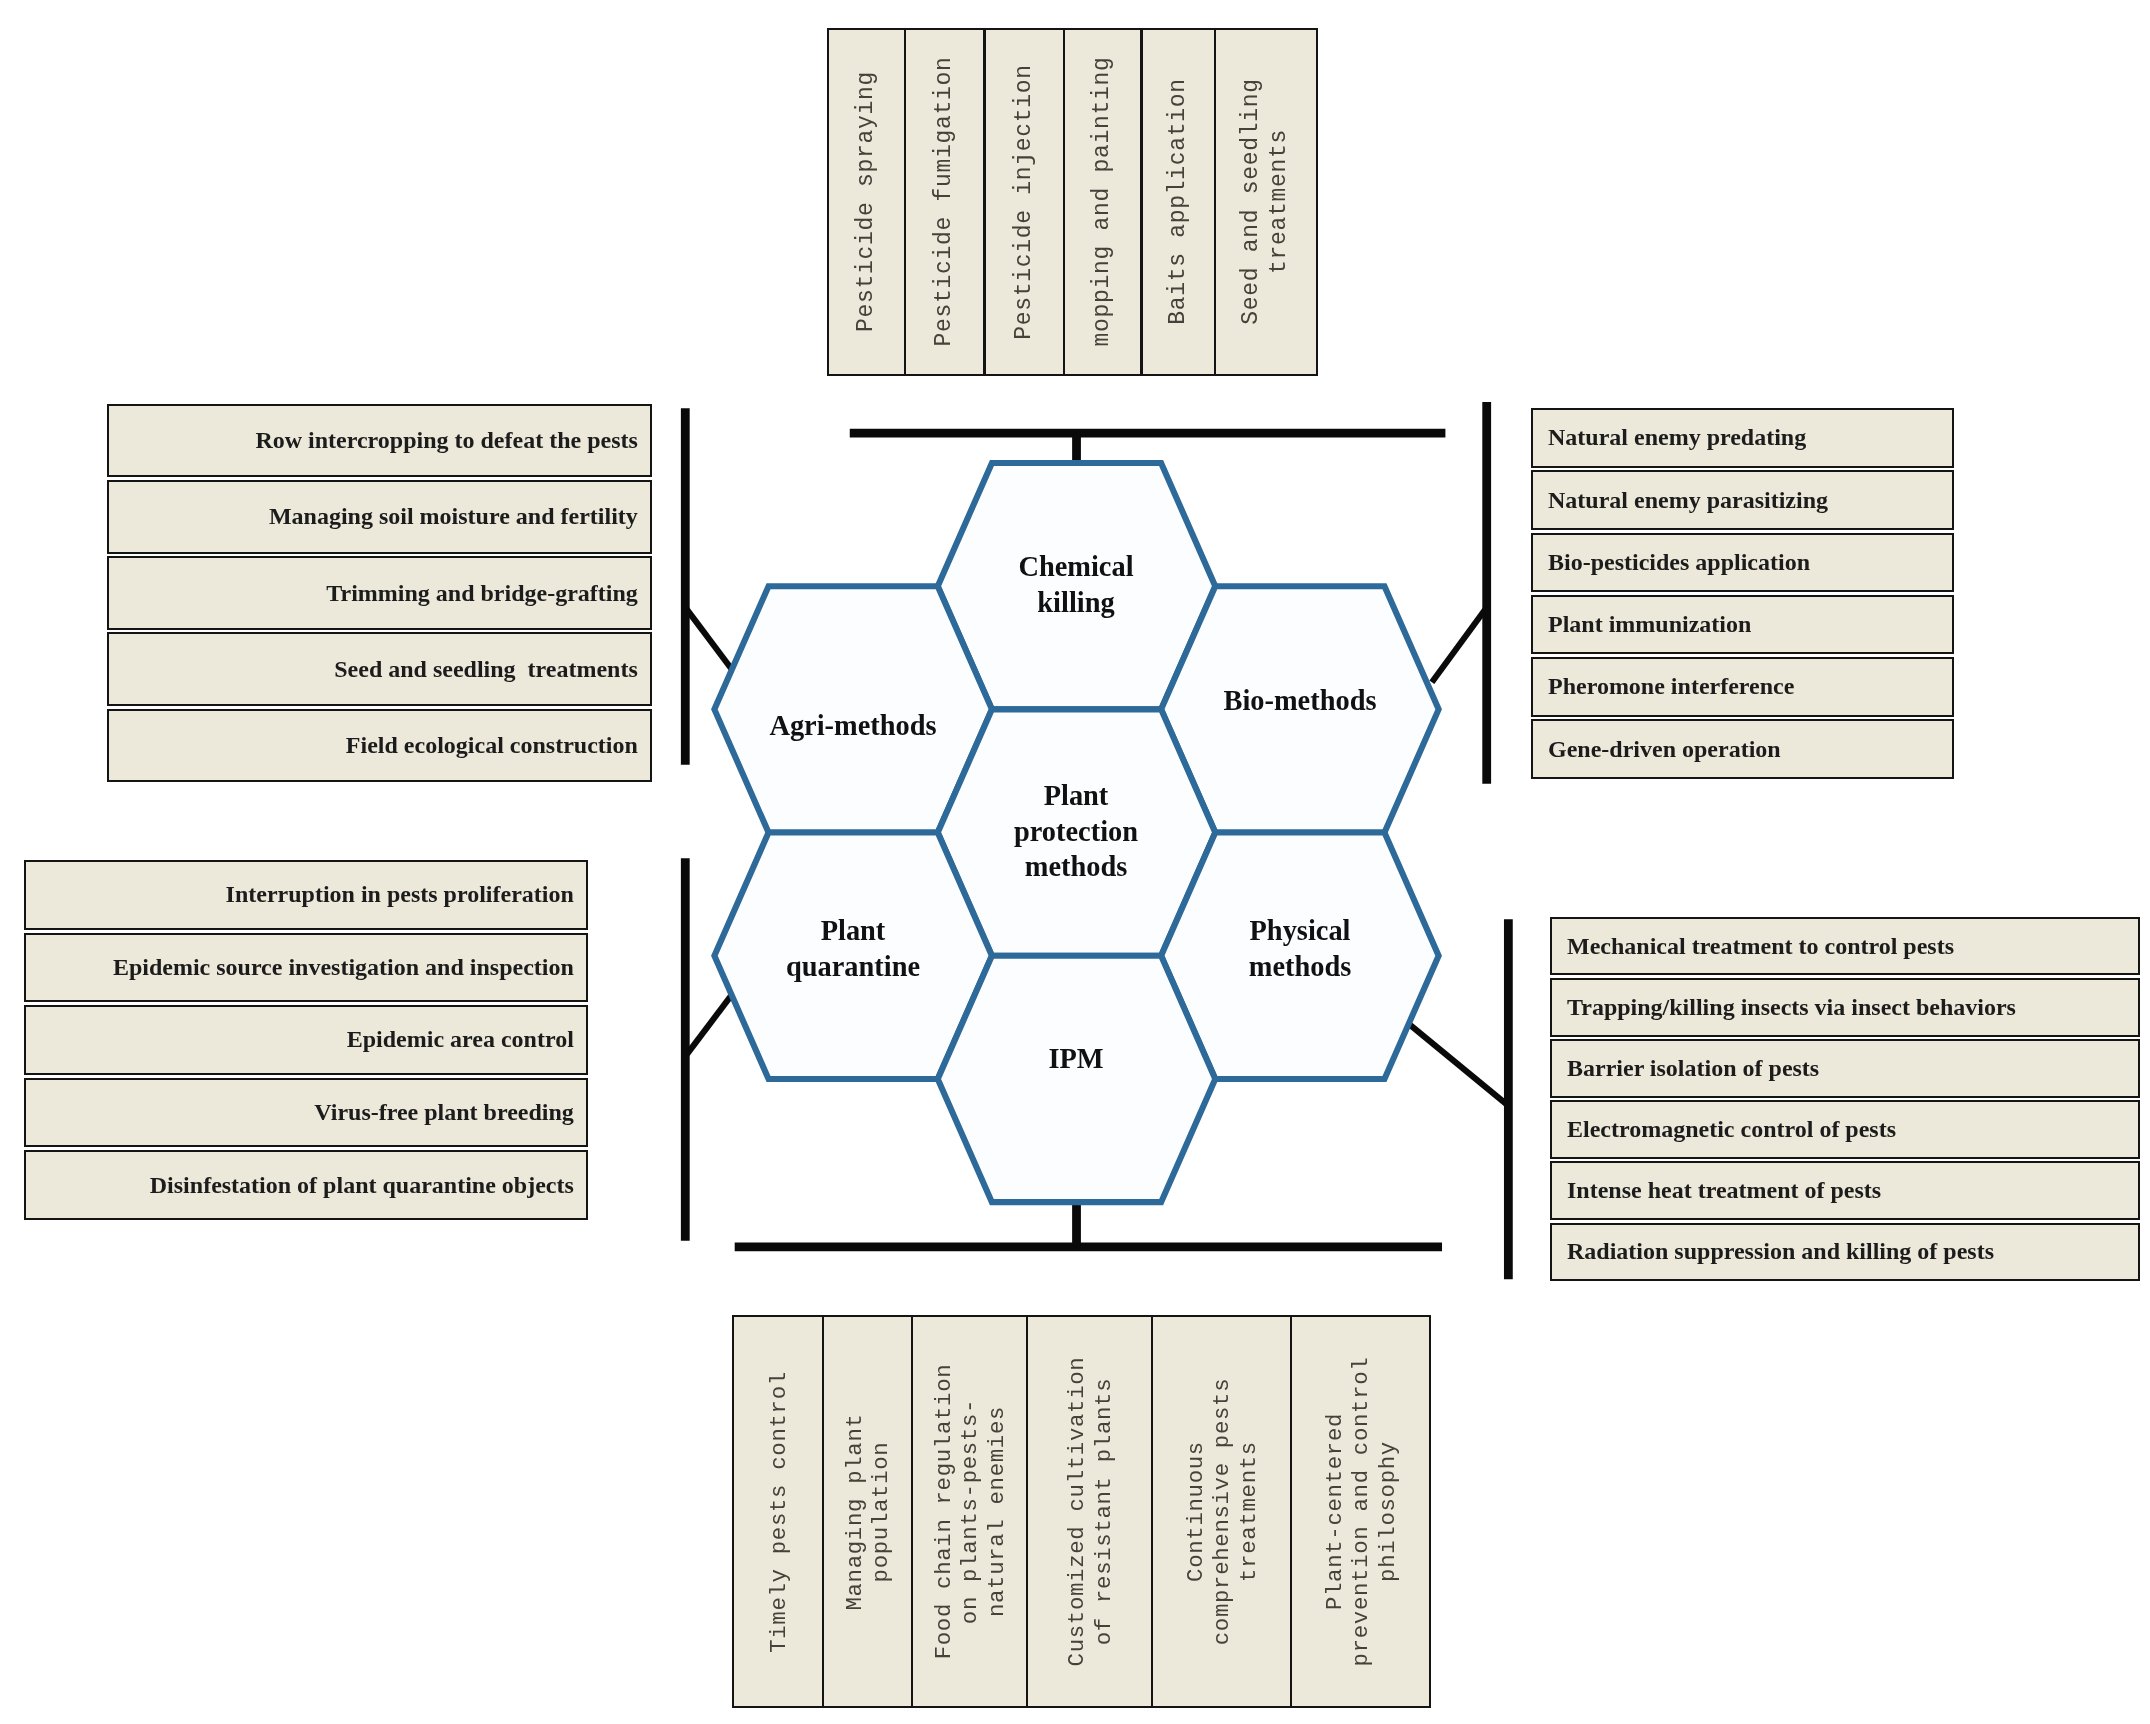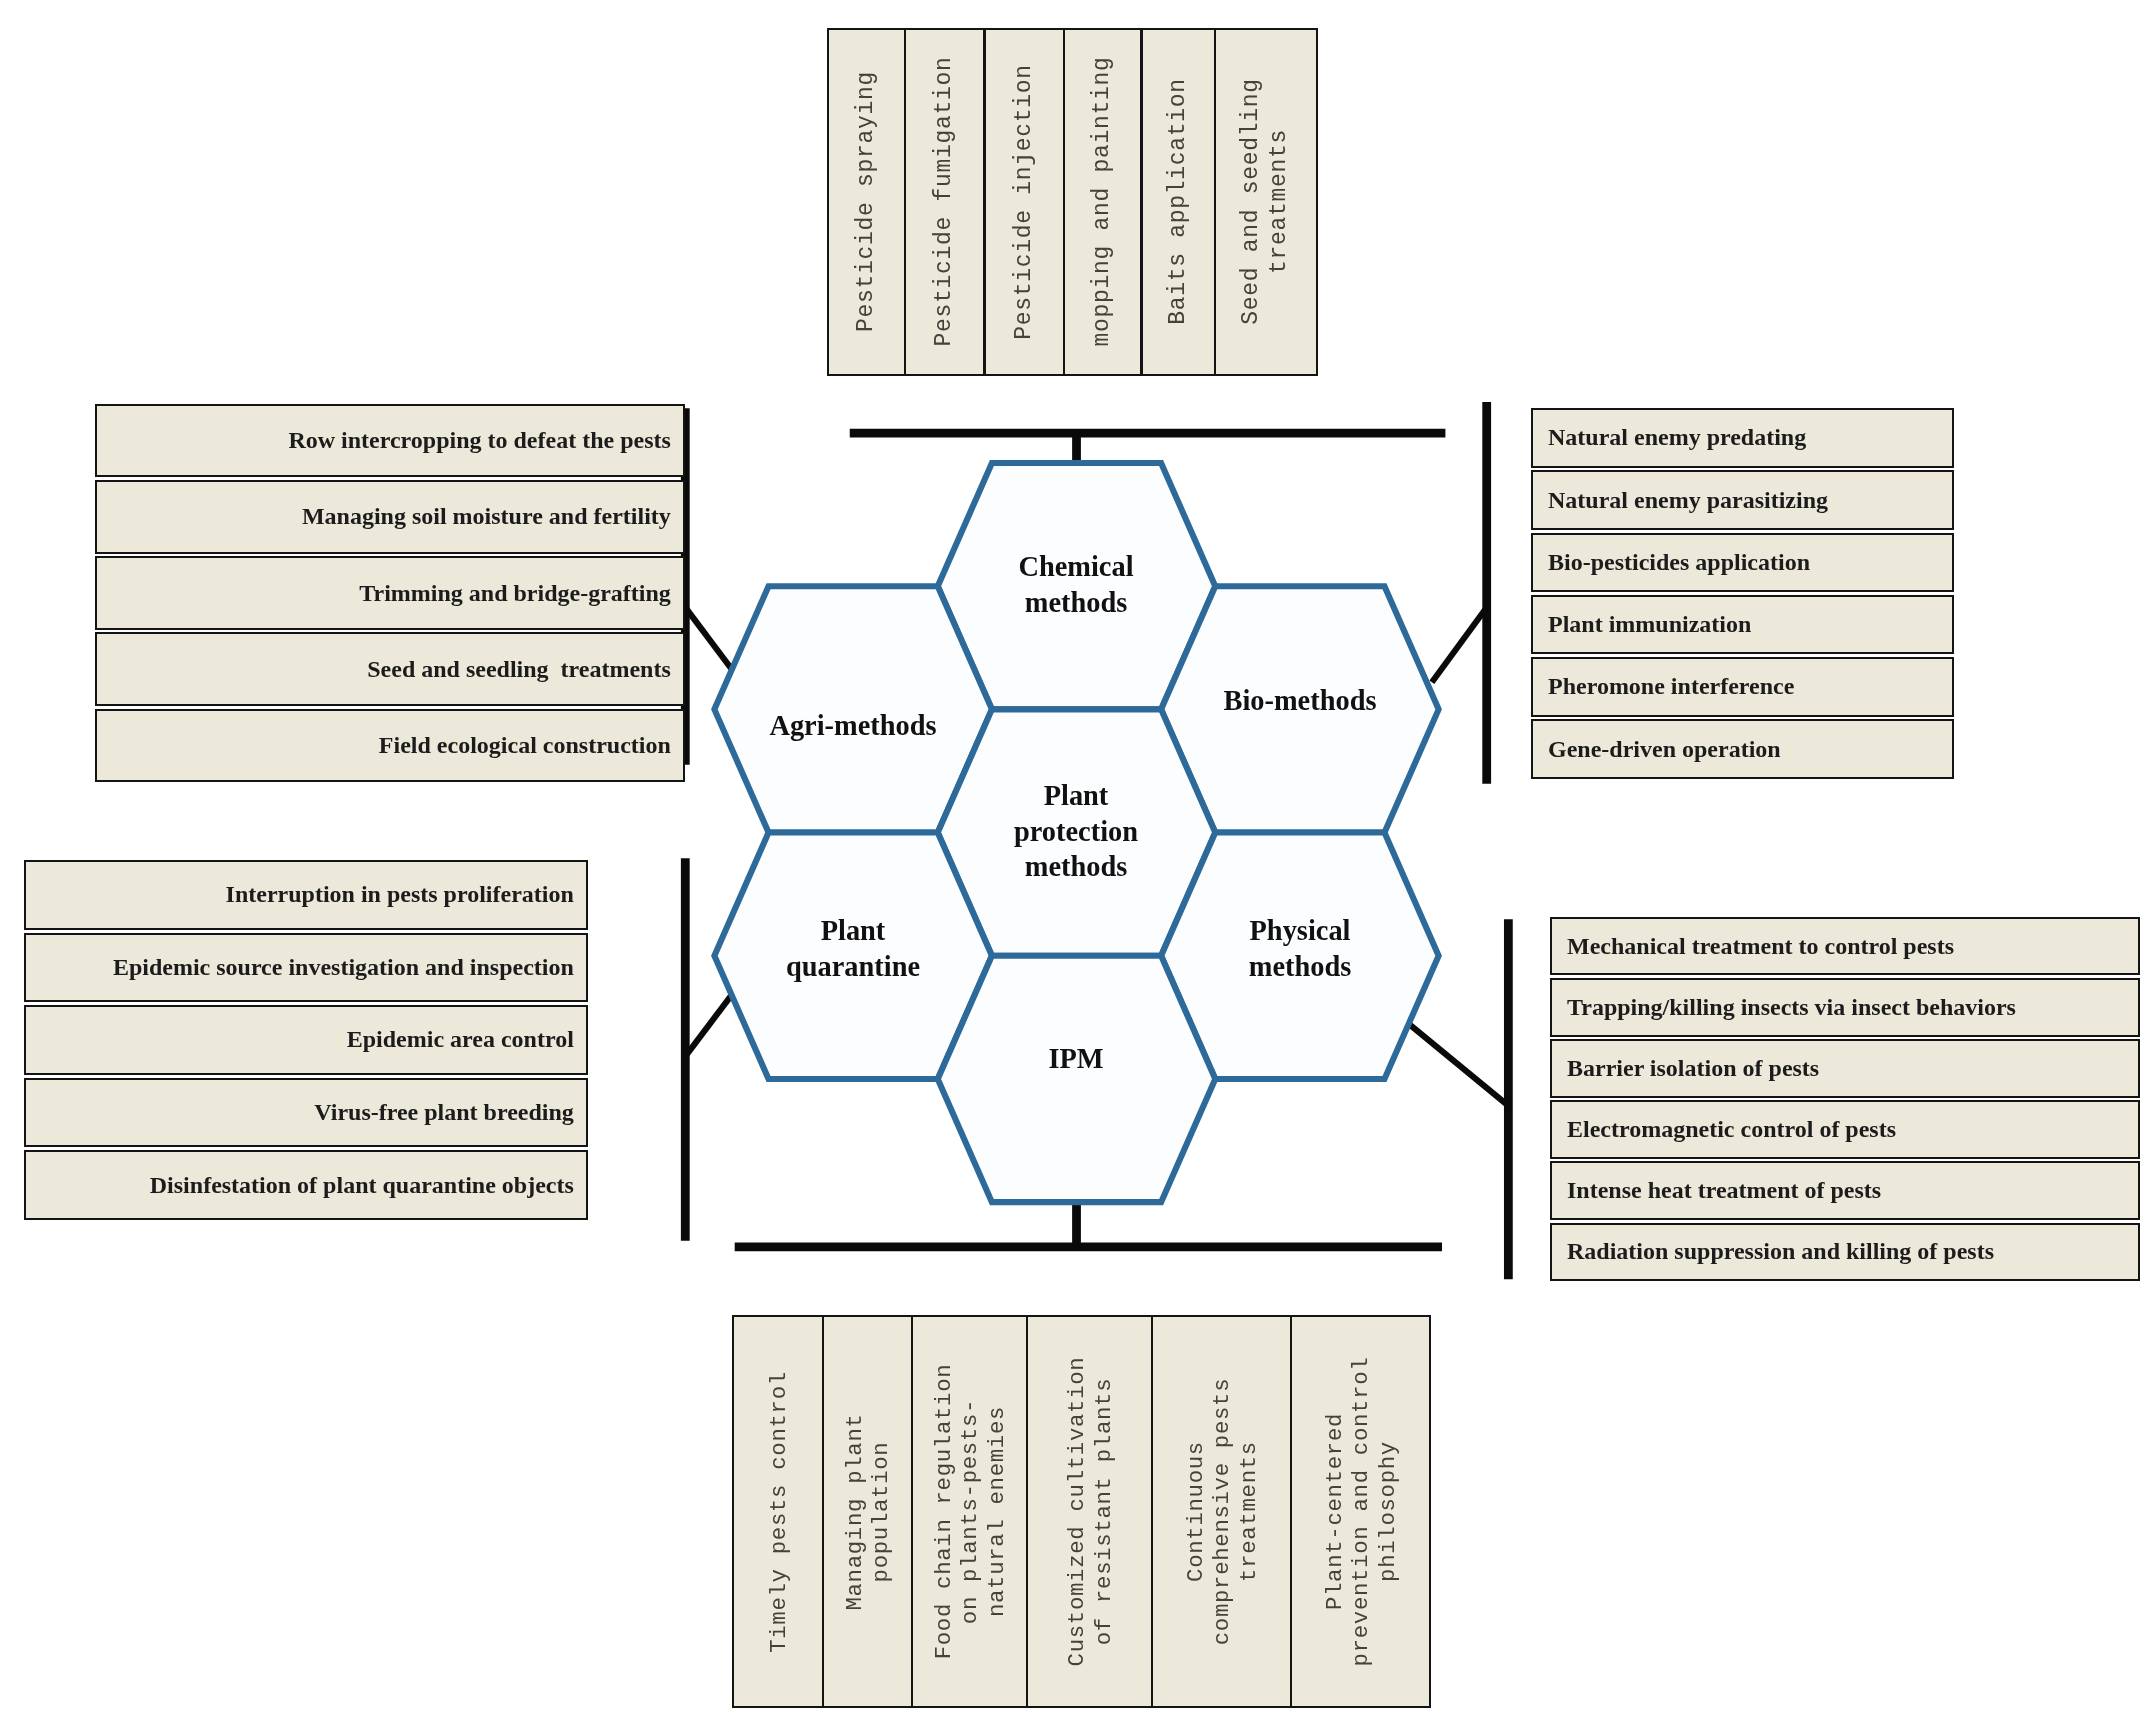--- a/index.html
+++ b/index.html
@@ -55,33 +55,33 @@
       <polygon points="1135,866 1385,866 1465,1048 1385,1230 1135,1230 1055,1048"></polygon>
       <polygon points="1795,866 2045,866 2125,1048 2045,1230 1795,1230 1715,1048"></polygon>
       <polygon points="1465,1048 1715,1048 1795,1230 1715,1412 1465,1412 1385,1230"></polygon>
       <polygon points="1135,1230 1385,1230 1465,1412 1385,1594 1135,1594 1055,1412"></polygon>
       <polygon points="1795,1230 2045,1230 2125,1412 2045,1594 1795,1594 1715,1412"></polygon>
       <polygon points="1465,1412 1715,1412 1795,1594 1715,1776 1465,1776 1385,1594"></polygon>
     </g>
   </svg>
 
   <div class="hexlabel" style="left:1076px;top:584px;">Chemical
-methods</div>
+killing</div>
   <div class="hexlabel" style="left:853px;top:704px;margin-top:22px;">Agri-methods</div>
   <div class="hexlabel" style="left:1300px;top:701px;">Bio-methods</div>
   <div class="hexlabel" style="left:1076px;top:831px;">Plant
 protection
 methods</div>
   <div class="hexlabel" style="left:853px;top:948px;">Plant
 quarantine</div>
   <div class="hexlabel" style="left:1300px;top:948px;text-align:center;">Physical
 methods</div>
   <div class="hexlabel" style="left:1076px;top:1059px;">IPM</div>
 
-  <div class="list align-right" style="left:95px;top:404px;width:590px;height:378px;">
+  <div class="list align-right" style="left:107px;top:404px;width:545px;height:378px;">
     <div class="list-row">Row intercropping to defeat the pests</div>
     <div class="list-row">Managing soil moisture and fertility</div>
     <div class="list-row">Trimming and bridge-grafting</div>
     <div class="list-row">Seed and seedling  treatments</div>
     <div class="list-row">Field ecological construction</div>
   </div>
 
   <div class="list align-left" style="left:1531px;top:408px;width:423px;height:371px;">
     <div class="list-row">Natural enemy predating</div>
     <div class="list-row">Natural enemy parasitizing</div>

